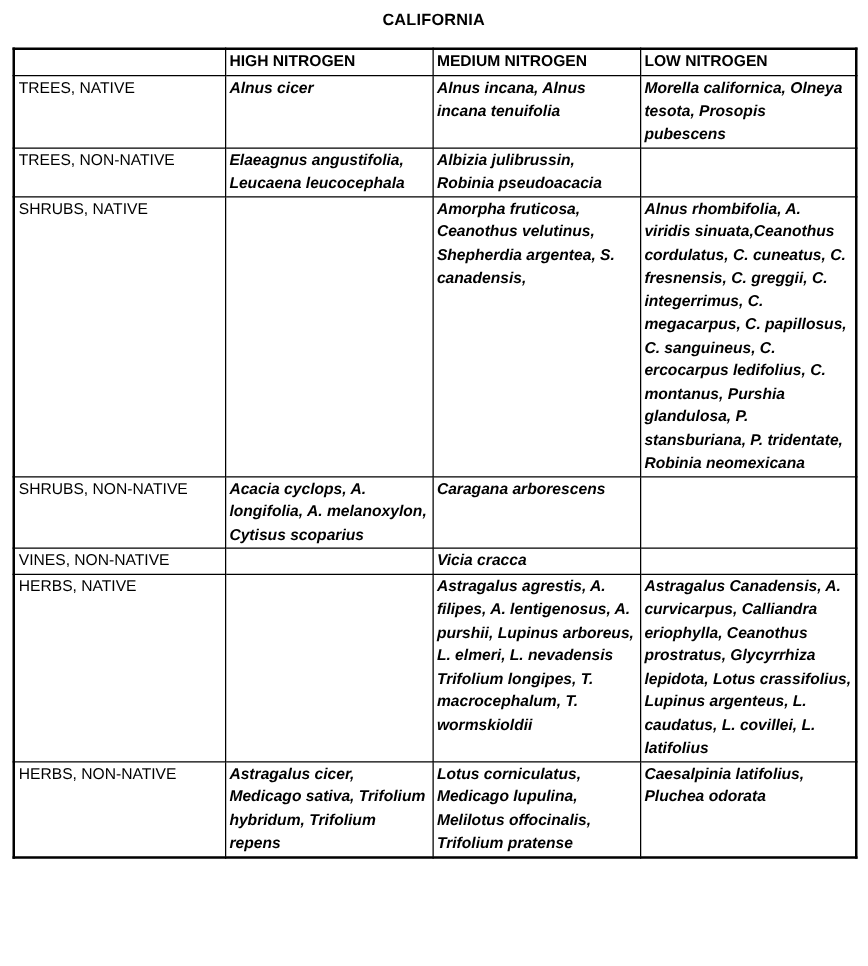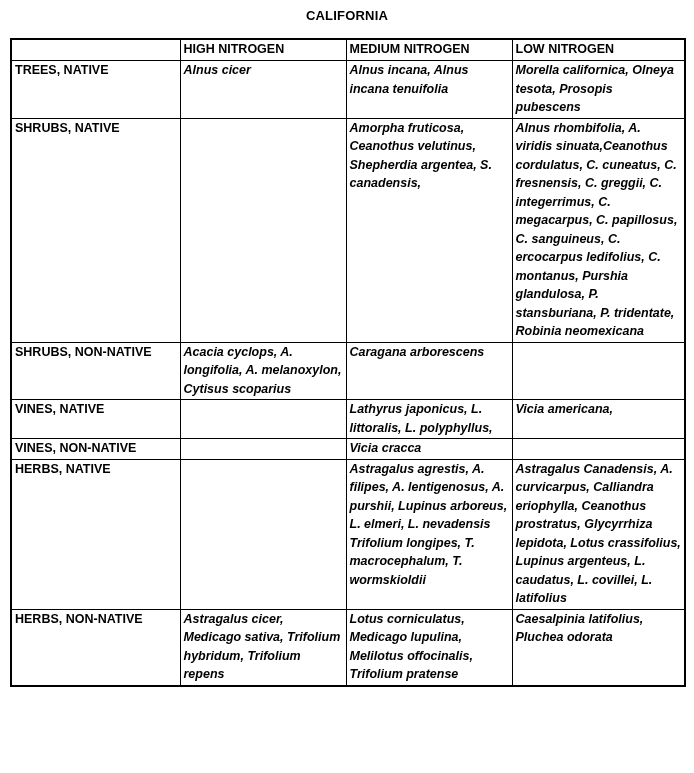--- a/index.html
+++ b/index.html
@@ -36,21 +36,21 @@
     line-height: 18.5px;
     word-wrap: break-word;
   }
   table.nfix th {
     font-weight: bold;
     font-style: normal;
     height: 19px;
   }
   td.rowlabel {
     font-style: normal;
-    font-weight: bold;
+    font-weight: normal;
   }
   td.species.italic {
     font-style: italic;
     font-weight: bold;
   }
   td.species.bold-italic {
     font-style: italic;
     font-weight: bold;
   }
 </style>
@@ -77,36 +77,36 @@
       </tr>
     </thead>
     <tbody>
       <tr>
         <td class="rowlabel">TREES, NATIVE</td>
         <td class="species bold-italic">Alnus cicer</td>
         <td class="species bold-italic">Alnus incana, Alnus incana tenuifolia</td>
         <td class="species italic">Morella californica, Olneya tesota, Prosopis pubescens</td>
       </tr>
       <tr>
+        <td class="rowlabel">TREES, NON-NATIVE</td>
+        <td class="species italic">Elaeagnus angustifolia, Leucaena leucocephala</td>
+        <td class="species italic">Albizia julibrussin, Robinia pseudoacacia</td>
+        <td class="species italic"></td>
+      </tr>
+      <tr>
         <td class="rowlabel">SHRUBS, NATIVE</td>
         <td class="species italic"></td>
         <td class="species bold-italic">Amorpha fruticosa,  Ceanothus velutinus, Shepherdia argentea, S. canadensis,</td>
         <td class="species italic">Alnus rhombifolia, A. viridis sinuata,Ceanothus cordulatus, C. cuneatus, C. fresnensis, C. greggii, C. integerrimus, C. megacarpus, C. papillosus, C. sanguineus, C. ercocarpus ledifolius, C. montanus, Purshia glandulosa, P. stansburiana, P. tridentate, Robinia neomexicana</td>
       </tr>
       <tr>
         <td class="rowlabel">SHRUBS, NON-NATIVE</td>
         <td class="species italic">Acacia cyclops, A. longifolia, A. melanoxylon, Cytisus scoparius</td>
         <td class="species italic">Caragana arborescens</td>
         <td class="species italic"></td>
-      </tr>
-      <tr>
-        <td class="rowlabel">VINES, NATIVE</td>
-        <td class="species italic"></td>
-        <td class="species bold-italic">Lathyrus japonicus, L. littoralis, L. polyphyllus,</td>
-        <td class="species italic">Vicia americana,</td>
       </tr>
       <tr>
         <td class="rowlabel">VINES, NON-NATIVE</td>
         <td class="species italic"></td>
         <td class="species italic">Vicia cracca</td>
         <td class="species italic"></td>
       </tr>
       <tr>
         <td class="rowlabel">HERBS, NATIVE</td>
         <td class="species italic"></td>

